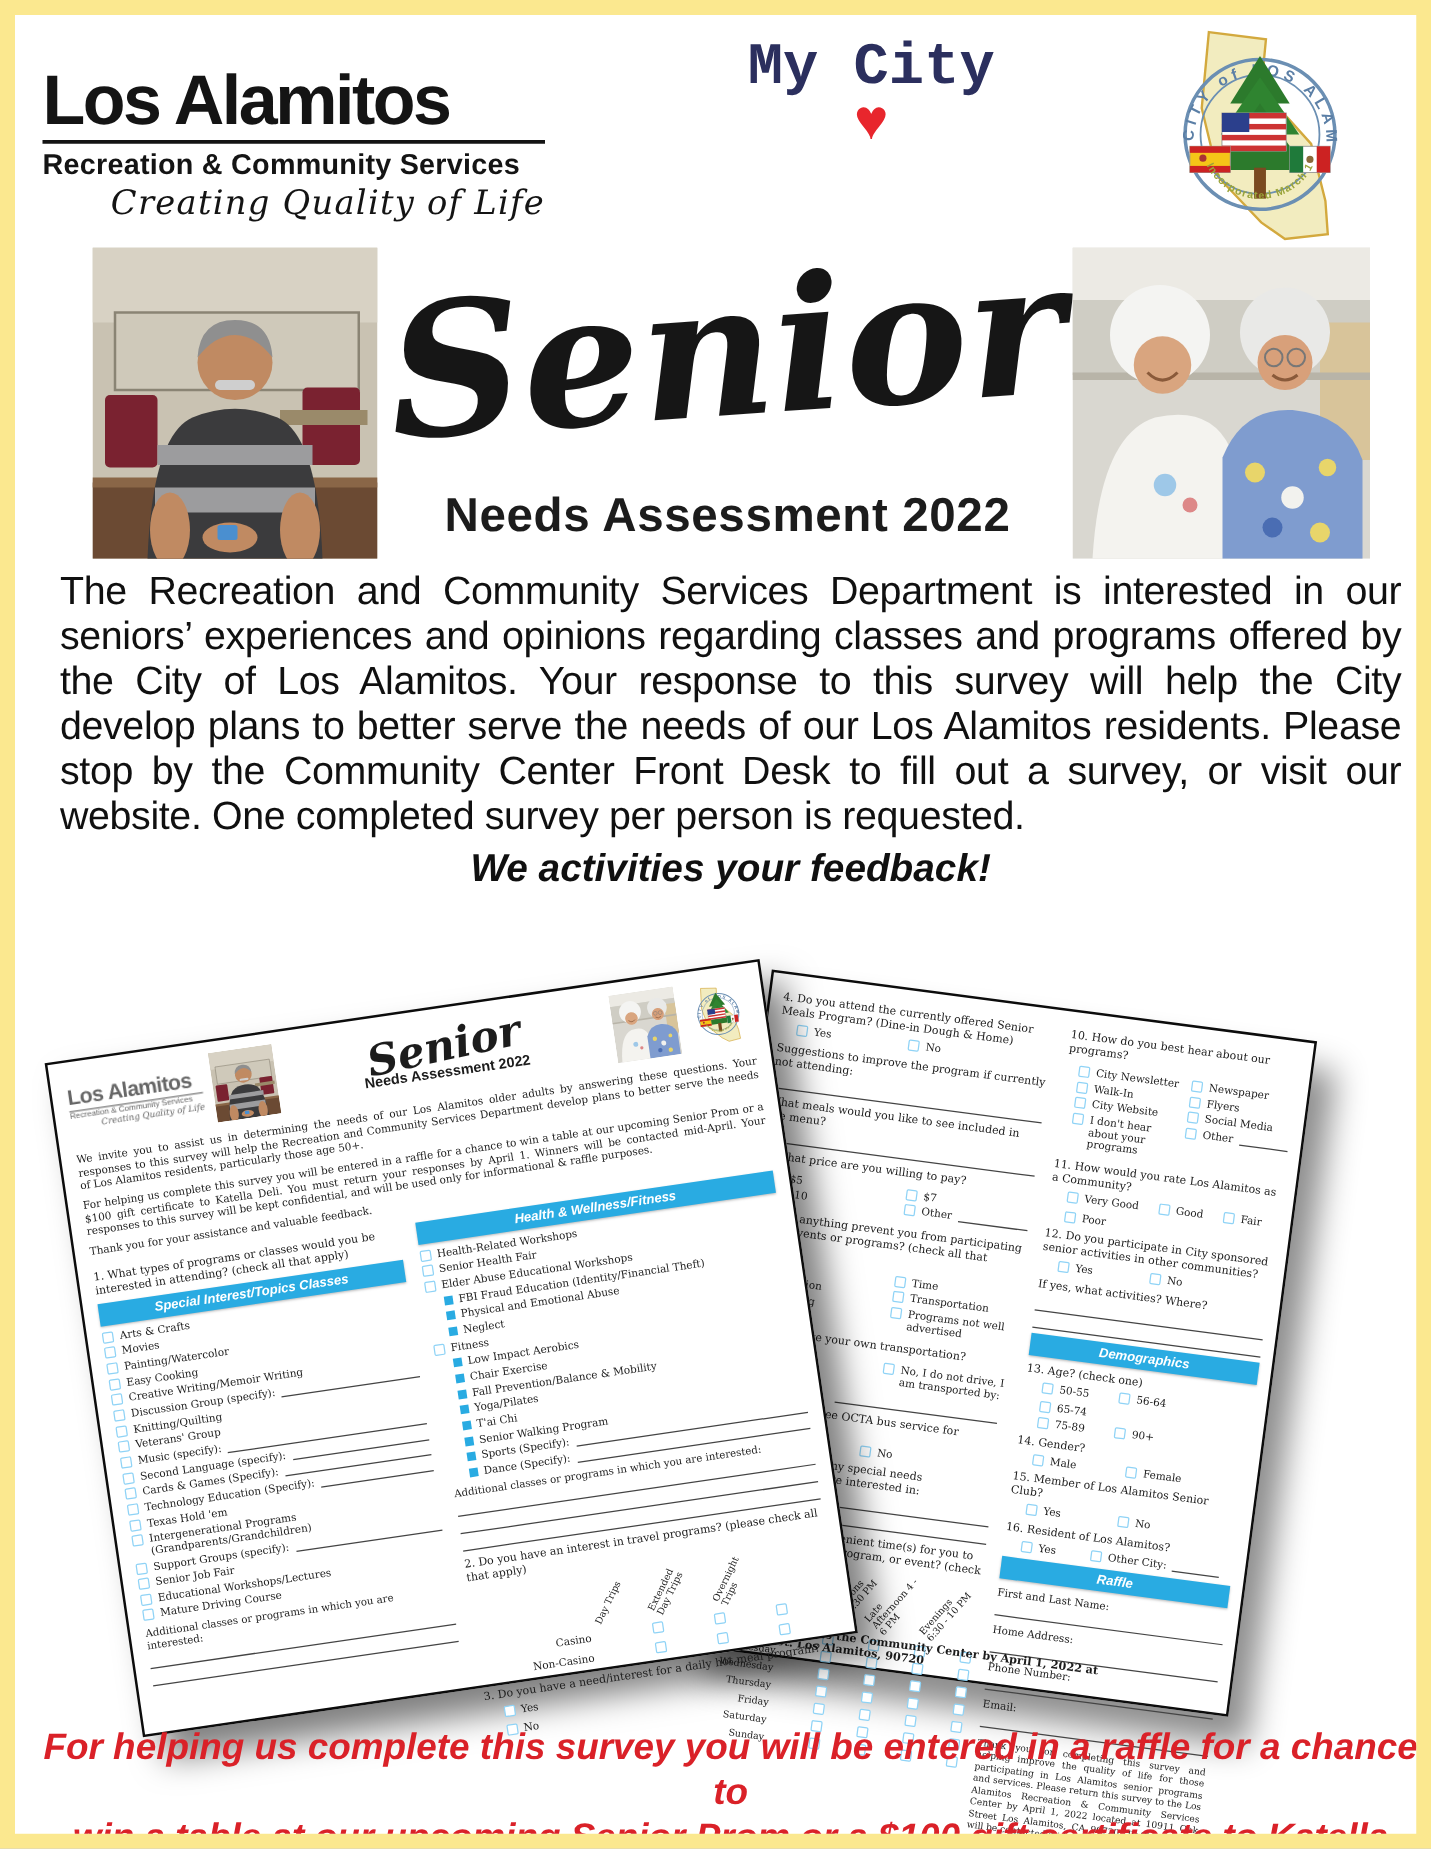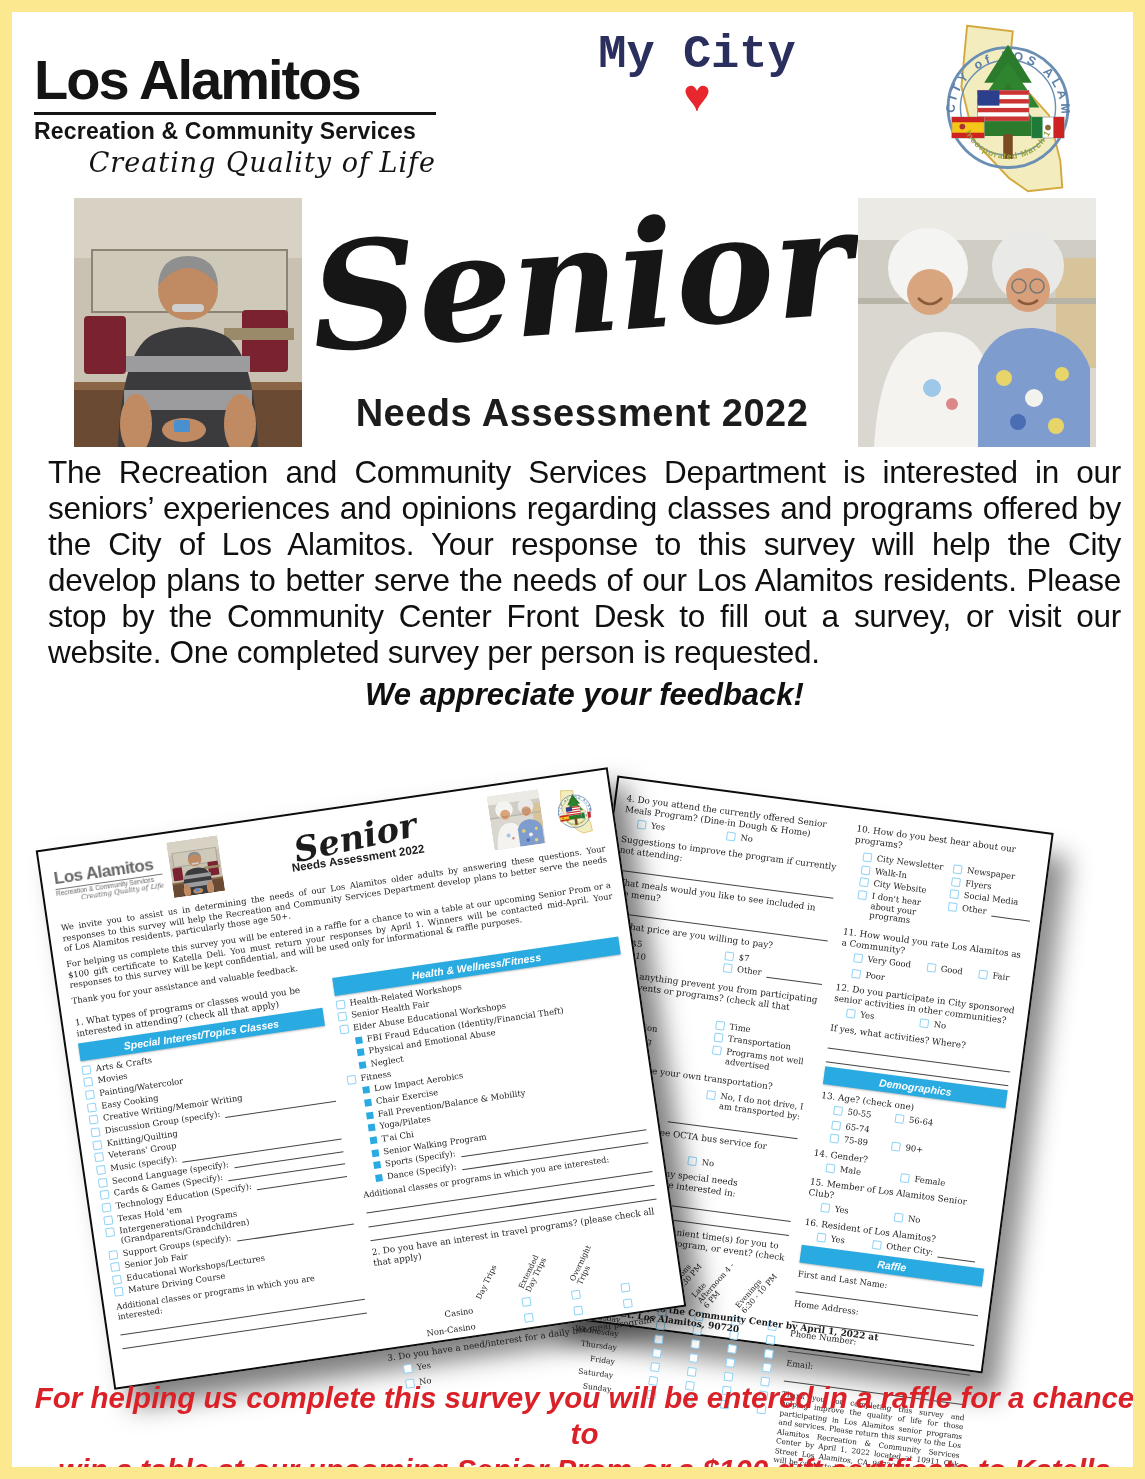--- a/index.html
+++ b/index.html
@@ -221,21 +221,21 @@
       <use href="#ph-man"></use>
     </svg>
   <div class="senior-script">Senior</div>
   <div class="hero-sub">Needs Assessment 2022</div>
   <svg class="photo right" viewBox="0 0 238 249">
       <use href="#ph-women"></use>
     </svg>
 
   <div class="text-block">
     <p>The Recreation and Community Services Department is interested in our seniors’ experiences and opinions regarding classes and programs offered by the City of Los Alamitos. Your response to this survey will help the City develop plans to better serve the needs of our Los Alamitos residents. Please stop by the Community Center Front Desk to fill out a survey, or visit our website. One completed survey per person is requested.</p>
-    <div class="feedback">We appreciate your feedback!</div>
+    <div class="feedback">We activities your feedback!</div>
   </div>
 
   <div class="survey-area">
 
     <div class="sheet rightpg">
       <div class="cols">
         <div style="width:53%">
           <div class="qlabel">4. Do you attend the currently offered Senior Meals Program? (Dine-in Dough &amp; Home)</div>
           <div class="optrow">
 

